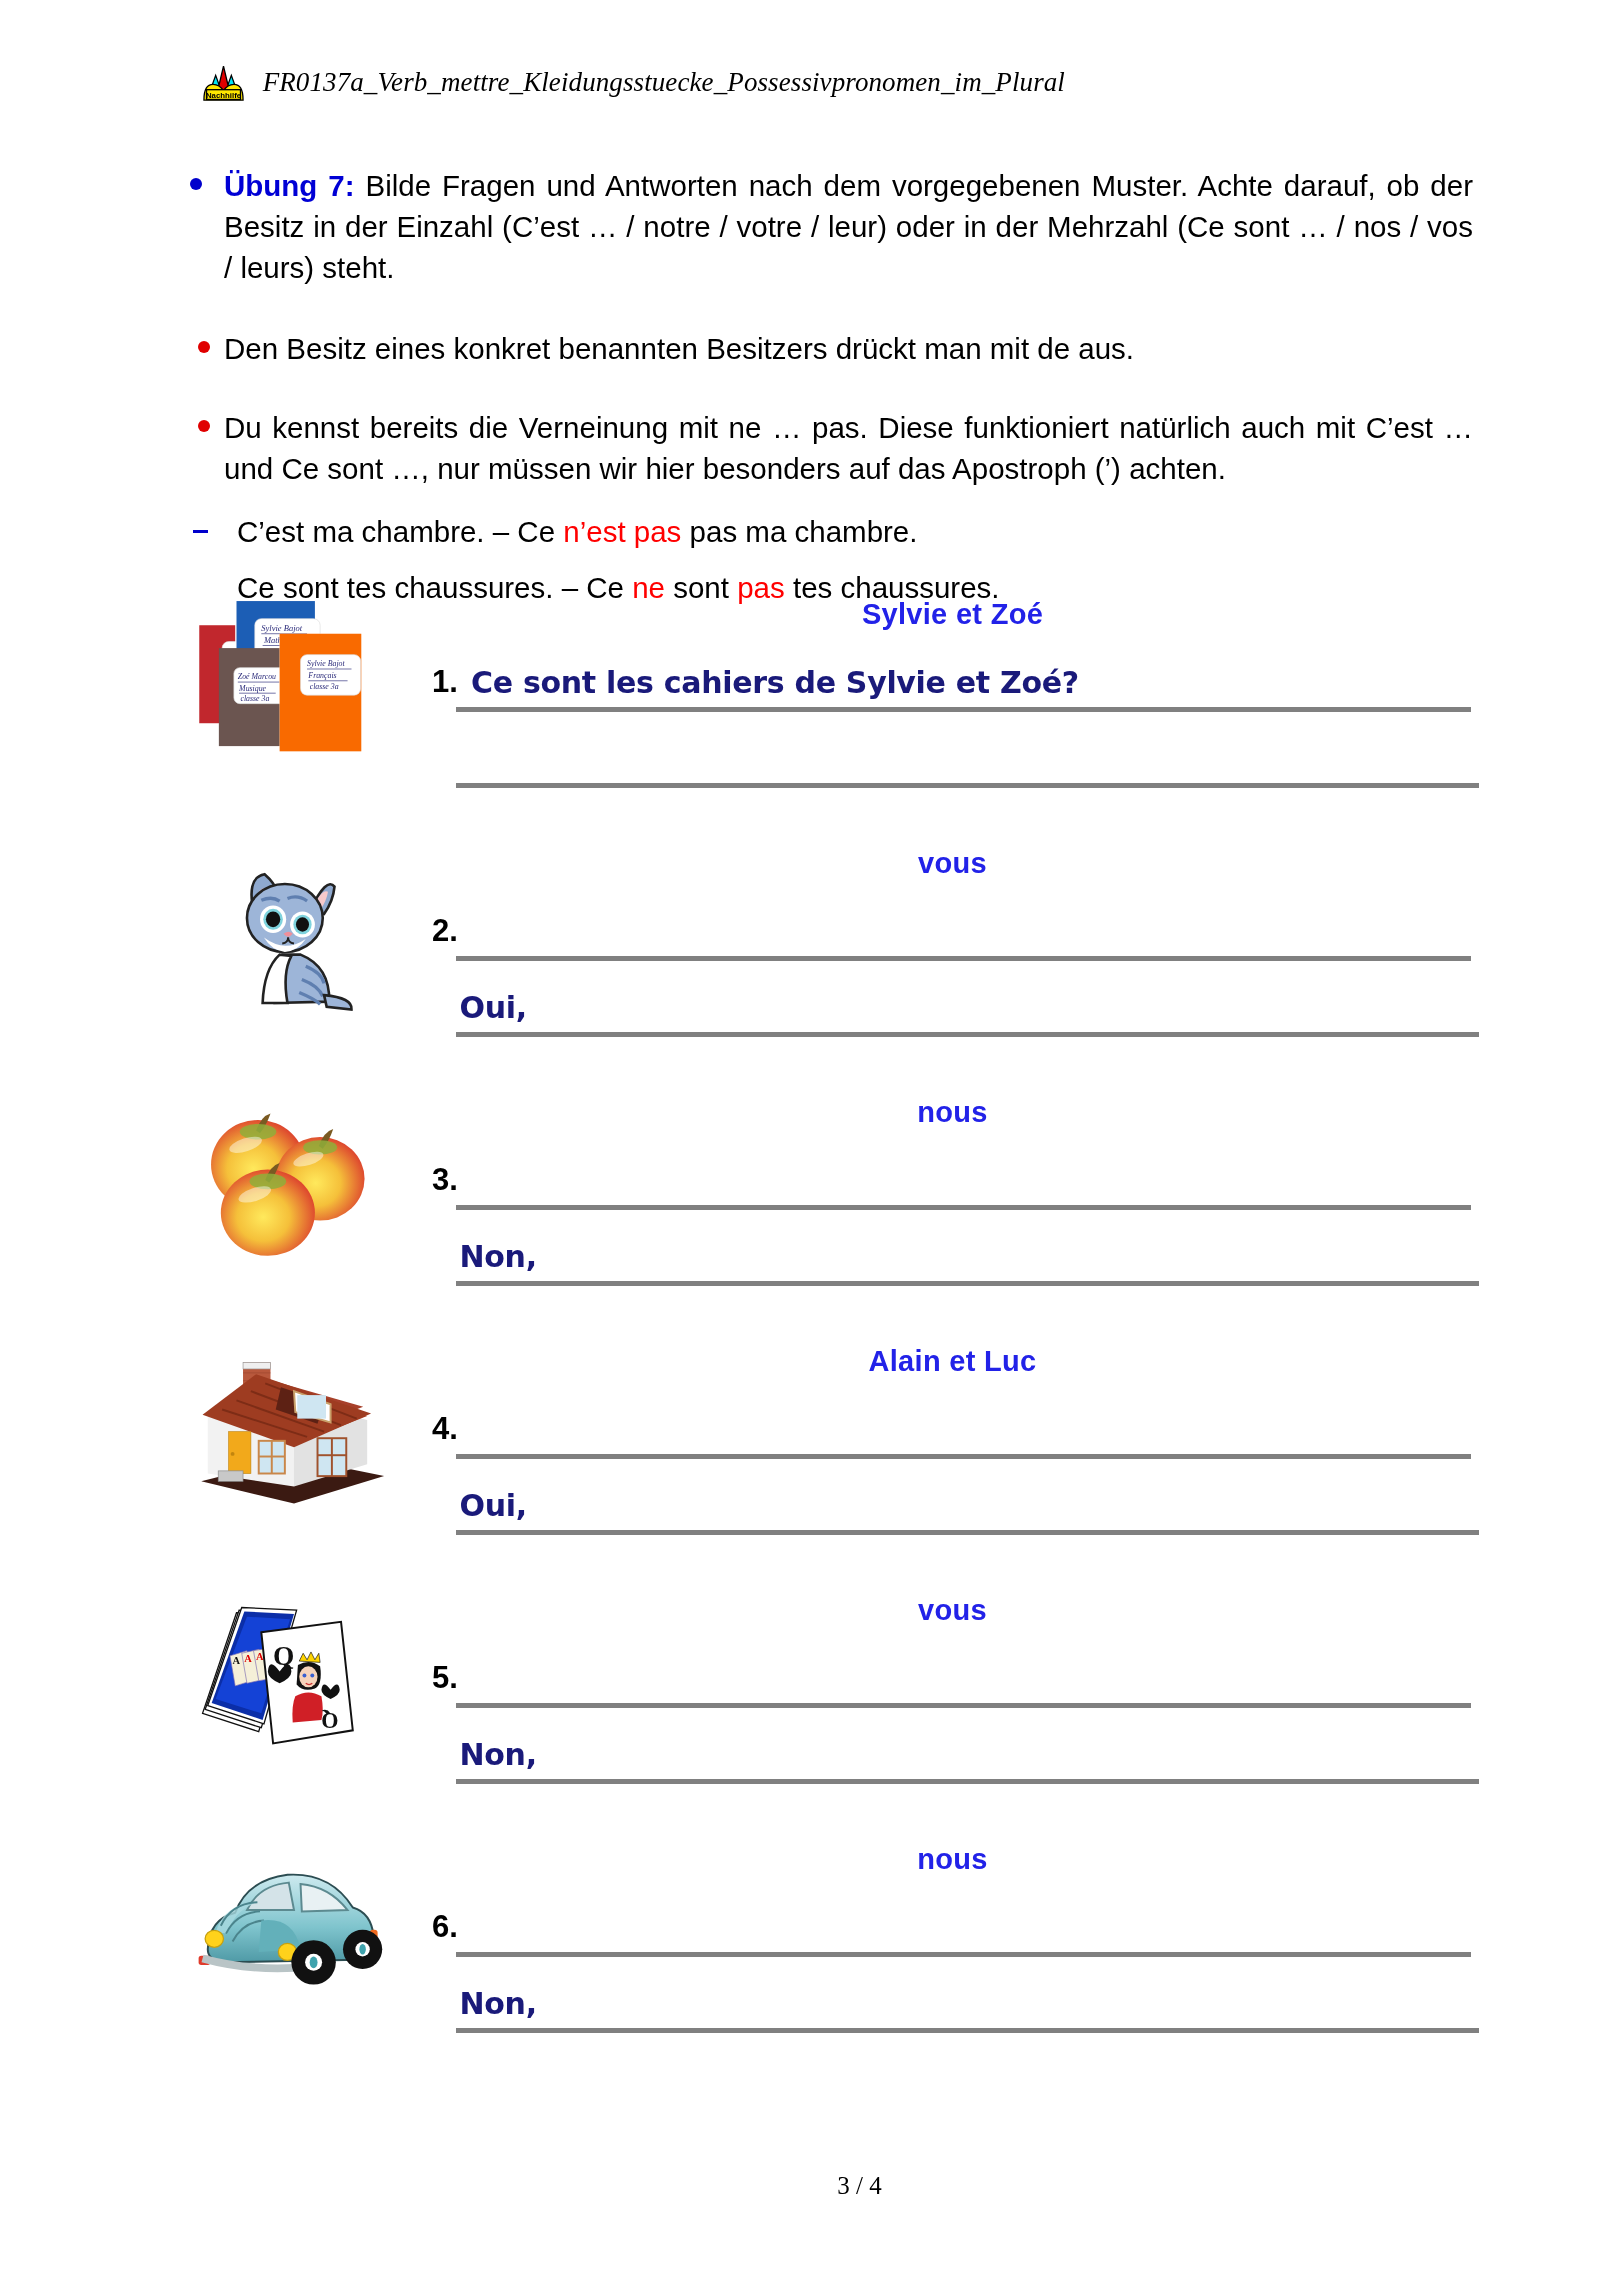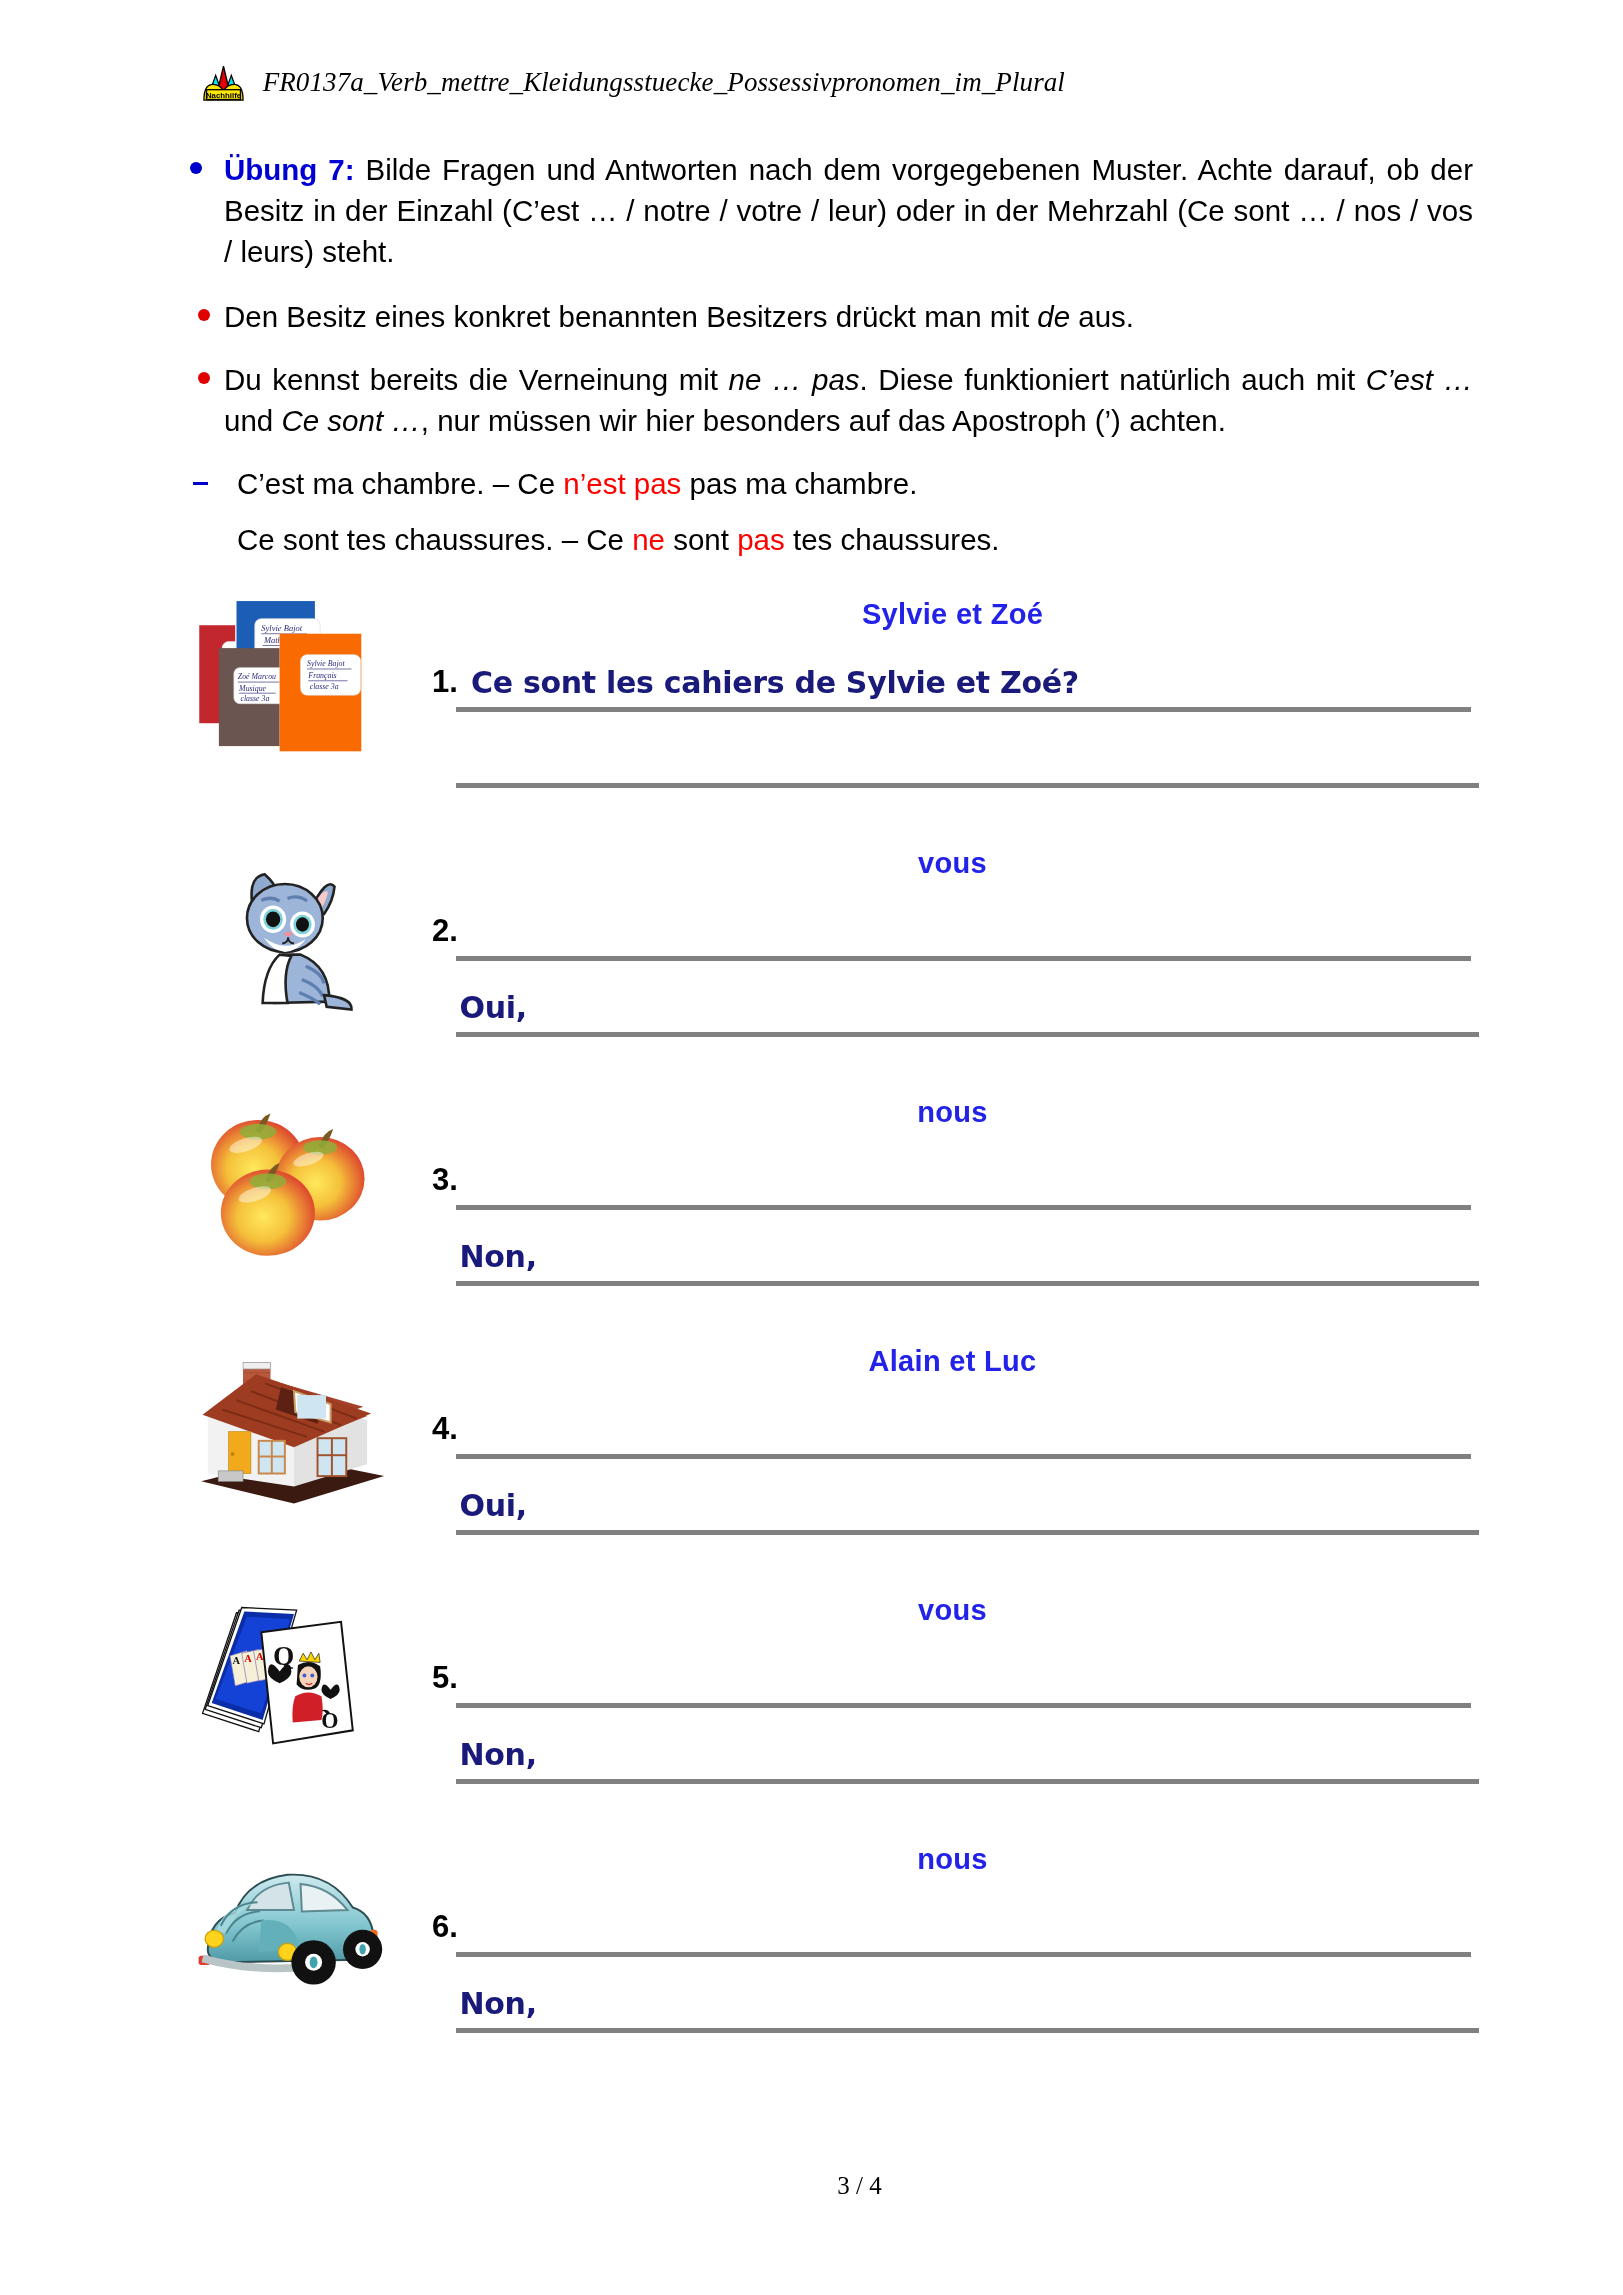--- a/index.html
+++ b/index.html
@@ -54,37 +54,38 @@
   .para {
     position: relative;
     font-size: 29.5px;
     line-height: 41px;
     color: #000000;
     text-align: justify;
     margin: 0 0 0 0;
   }
   .para.indent {
     padding-left: 34px;
+    margin-top: 16px;
   }
   .bullet {
     position: absolute;
     left: 0;
     top: 13px;
     width: 12.4px;
     height: 12.4px;
     border-radius: 50%;
   }
   .bullet.blue { background: #0000cc; }
   .bullet.red  { background: #e00000; left: 7.9px; }
 
   .uebung {
     color: #0000d5;
     font-weight: bold;
   }
-  .it { font-style: italic; }
+  .it { }
   .red { color: #ff0000; }
 
   .gap-a { height: 23.6px; }
   .gap-b { height: 22px; }
 
   
   .dashline {
     position: relative;
     font-size: 29.5px;
     line-height: 41px;

